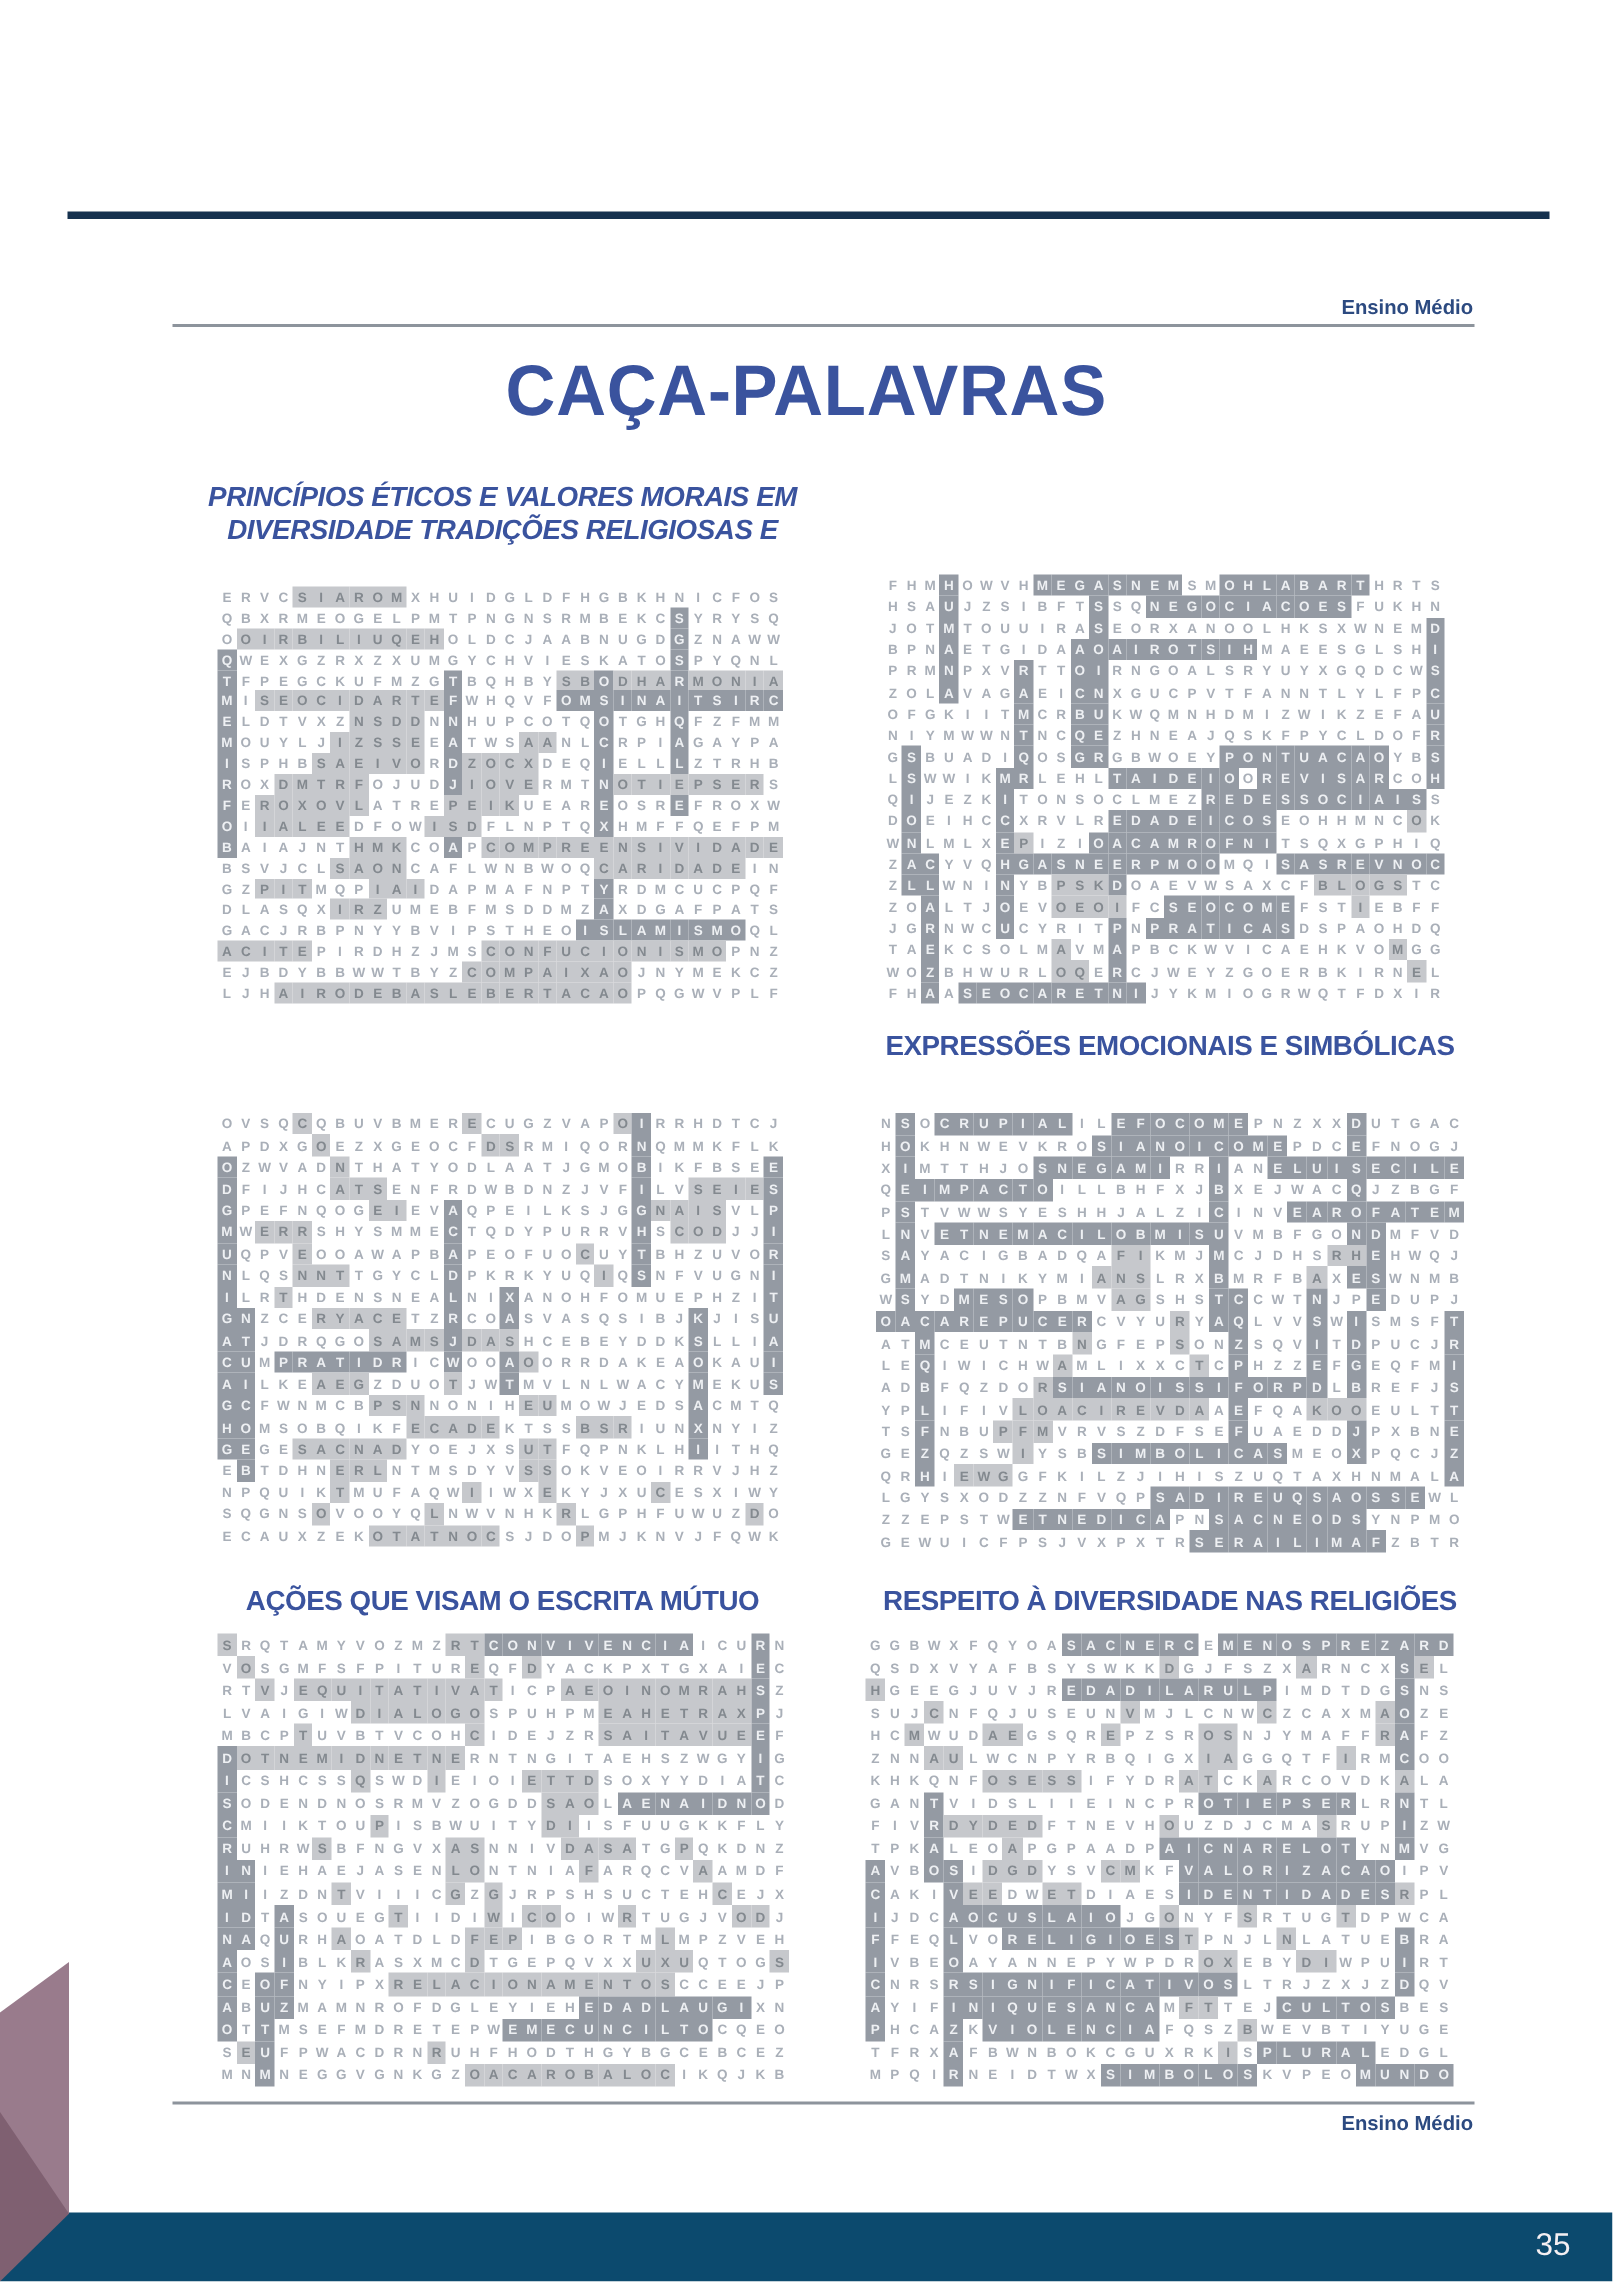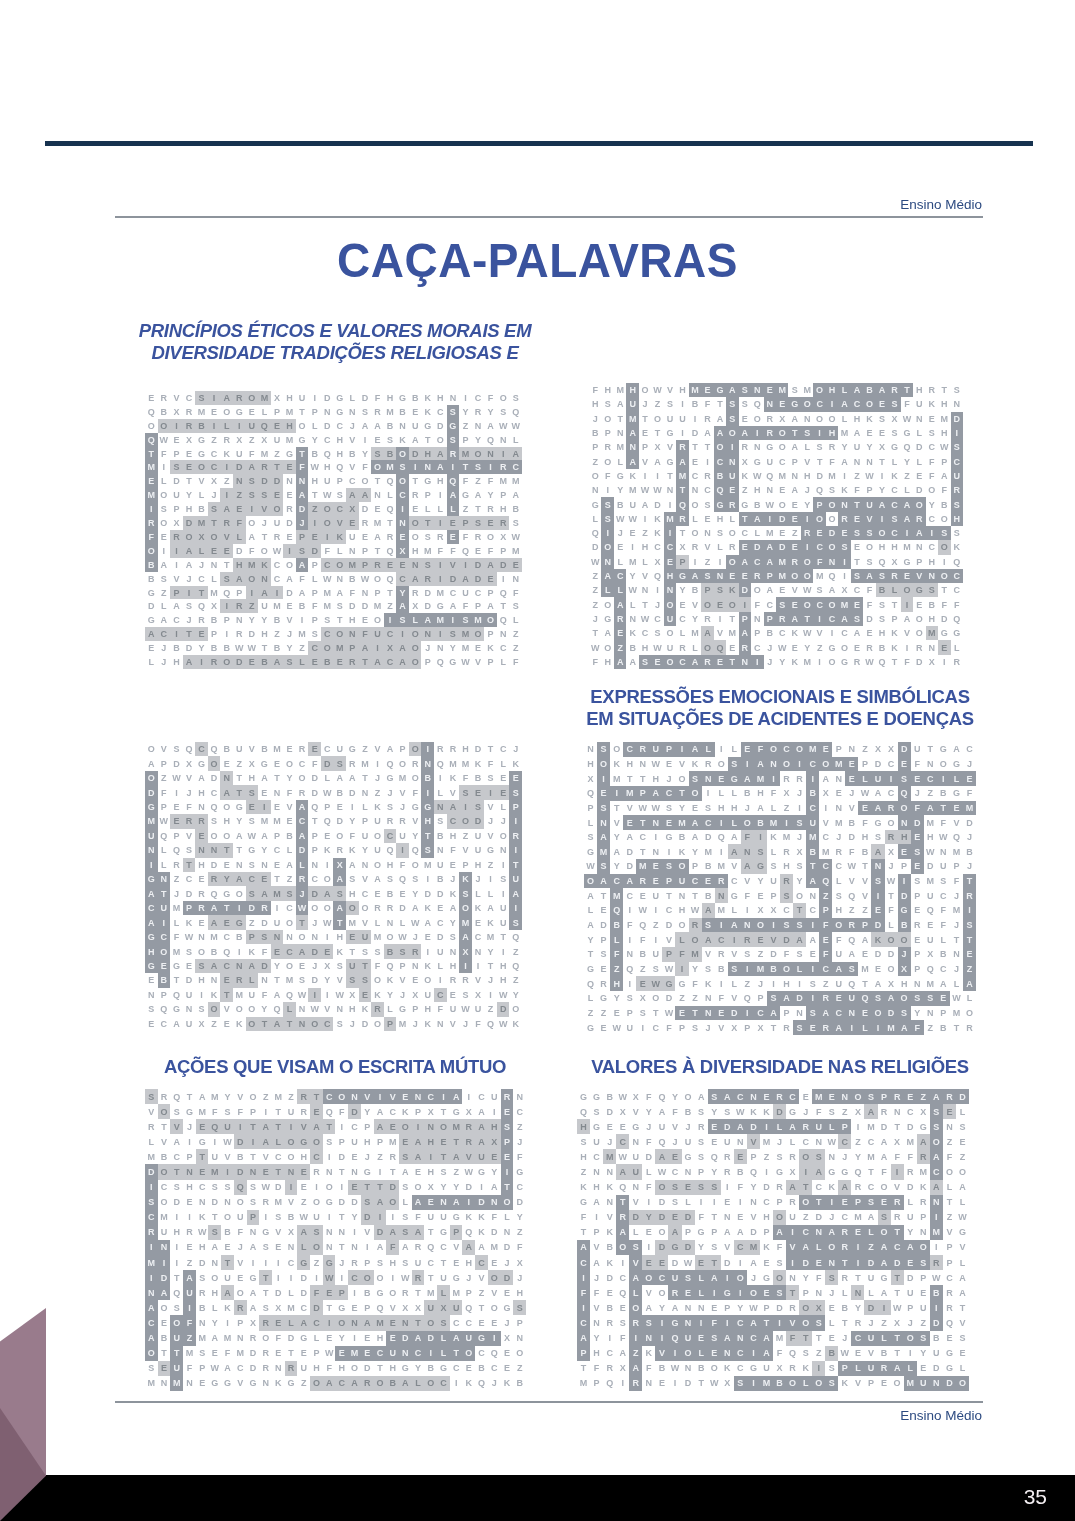--- a/index.html
+++ b/index.html
@@ -1,20 +1,20 @@
 <!DOCTYPE html>
 <html><head>
 <meta charset="utf-8">
 <style>
   html,body{margin:0;padding:0;}
   body{width:1075px;height:1521px;position:relative;background:#ffffff;
        font-family:"Liberation Sans",sans-serif;overflow:hidden;}
   .topline{position:absolute;left:45px;top:141px;width:988px;height:5px;background:#16324f;}
   .hdr,.ftr{position:absolute;right:93px;width:400px;text-align:right;
-       font-size:13.5px;font-weight:normal;color:#2c4a80;}
+       font-size:13.5px;font-weight:bold;color:#2c4a80;}
   .hdr{top:197px;}
   .hdr-line{position:absolute;left:115px;top:216px;width:868px;height:2px;background:#8d949c;}
   .title{position:absolute;left:0;top:233px;width:1075px;margin:0;text-align:center;
        font-size:46px;font-weight:bold;color:#3a539e;letter-spacing:0.5px;
        transform:scaleY(1.04);}
   .ptitle{position:absolute;text-align:center;font-weight:bold;color:#3a539e;
        font-size:18.5px;line-height:22px;letter-spacing:-0.3px;}
   .t1{left:120px;top:320px;width:430px;font-style:italic;}
   .t2{left:565px;top:334px;width:430px;}
   .t3{left:120px;top:686px;width:430px;}
@@ -28,21 +28,21 @@
   .g3{left:145px;top:742px;width:377px;height:289px;}
   .g4{left:584px;top:742px;width:392px;height:293px;}
   .g5{left:145px;top:1089px;width:381px;height:302px;}
   .g6{left:577px;top:1089px;width:392px;height:302px;}
   .cell{display:flex;align-items:center;justify-content:center;
        width:100%;height:100%;}
   .hl1{background:#c6c8cc;color:#83898f;}
   .hl2{background:#949aa3;color:#eef0f3;}
   .ftr-line{position:absolute;left:115px;top:1401px;width:868px;height:2px;background:#8d949c;}
   .ftr{top:1408px;}
-  .bar{position:absolute;left:0;top:1475px;width:1075px;height:46px;background:#000000;z-index:1;}
+  .bar{position:absolute;left:0;top:1475px;width:1075px;height:46px;background:#0c4a6e;z-index:1;}
   .pnum{position:absolute;right:28px;top:10px;font-size:21px;color:#f4eff2;}
   .corner{position:absolute;left:0;top:1308px;width:46px;height:168px;background:#997b8c;
        clip-path:polygon(0 20%,100% 0,100% 100%,0 100%);z-index:2;}
   .corner2{position:absolute;left:0;top:1408px;width:46px;height:113px;background:#7f6071;
        clip-path:polygon(0 0,100% 60%,0 100%);z-index:3;}
 </style>
 </head>
 <body>
 
 <div>
@@ -1871,21 +1871,20 @@
         <span class="cell">F</span>
         <span class="cell">Q</span>
         <span class="cell">W</span>
         <span class="cell">K</span>
       </div>
   </section>
 
   <section>
     <div class="ptitle t4">
         <div>EXPRESSÕES EMOCIONAIS E SIMBÓLICAS</div>
-        <div>EM SITUAÇÕES DE ACIDENTES E DOENÇAS</div>
       </div>
     <div class="grid g4">
         <span class="cell">N</span>
         <span class="cell hl2">S</span>
         <span class="cell">O</span>
         <span class="cell hl2">C</span>
         <span class="cell hl2">R</span>
         <span class="cell hl2">U</span>
         <span class="cell hl2">P</span>
         <span class="cell hl2">I</span>
@@ -3087,21 +3086,21 @@
         <span class="cell">K</span>
         <span class="cell">Q</span>
         <span class="cell">J</span>
         <span class="cell">K</span>
         <span class="cell">B</span>
       </div>
   </section>
 
   <section>
     <div class="ptitle t6">
-        <div>VALORES À DIVERSIDADE NAS RELIGIÕES</div>
+        <div>RESPEITO À DIVERSIDADE NAS RELIGIÕES</div>
       </div>
     <div class="grid g6">
         <span class="cell">G</span>
         <span class="cell">G</span>
         <span class="cell">B</span>
         <span class="cell">W</span>
         <span class="cell">X</span>
         <span class="cell">F</span>
         <span class="cell">Q</span>
         <span class="cell">Y</span>

